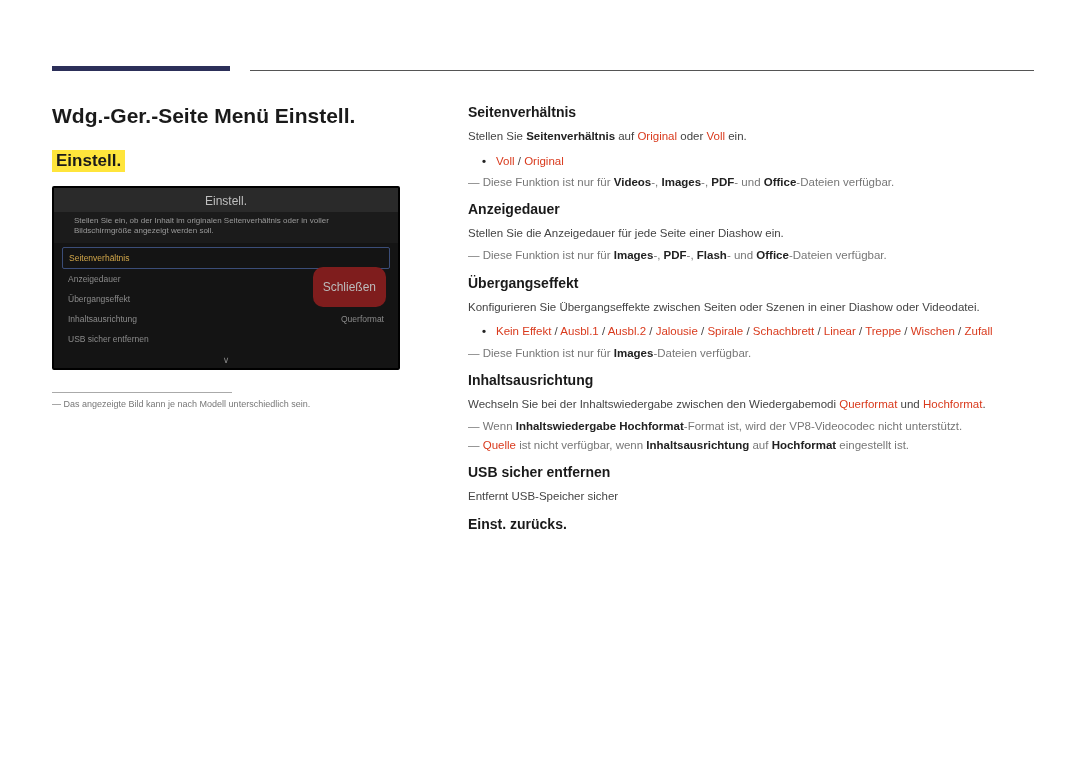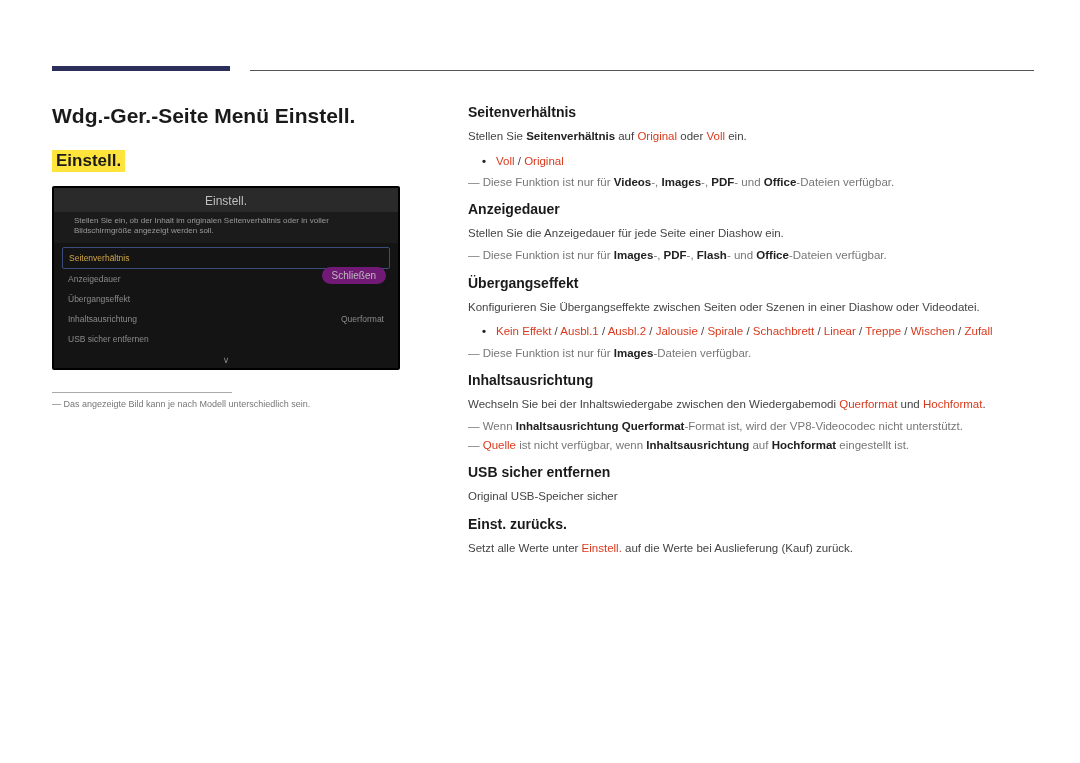--- a/index.html
+++ b/index.html
@@ -92,25 +92,25 @@
   }
   .menu-row.sel {
     border: 1px solid #3b4d78;
     border-radius: 2px;
     color: #d2a74a;
   }
   .close-btn {
     position: absolute;
     right: 12px;
     top: 24px;
-    background: #701a75;
+    background: #7f1d1d;
     border-radius: 10px;
     color: #bbb;
-    font-size: 10px;
-    padding: 3px 10px;
+    font-size: 12px;
+    padding: 13px 10px;
   }
   .scroll-arrow {
     text-align: center;
     color: #888;
     font-size: 9px;
     padding-bottom: 3px;
     background:#141414;
   }
   .divider-short {
     width: 180px;
@@ -230,29 +230,26 @@
       </div>
       <div class="dash-note">
         <span>Diese Funktion ist nur für </span><span class="b">Images</span><span>-Dateien verfügbar.</span>
       </div>
 
       <h3>Inhaltsausrichtung</h3>
       <div class="para">
         <span>Wechseln Sie bei der Inhaltswiedergabe zwischen den Wiedergabemodi </span><span class="r">Querformat</span><span> und </span><span class="r">Hochformat</span><span>.</span>
       </div>
       <div class="dash-note" style="margin-bottom:2px">
-        <span>Wenn </span><span class="b">Inhaltsausrichtung Querformat</span><span>-Format ist, wird der VP8-Videocodec nicht unterstützt.</span>
+        <span>Wenn </span><span class="b">Inhaltswiedergabe Hochformat</span><span>-Format ist, wird der VP8-Videocodec nicht unterstützt.</span>
       </div>
       <div class="dash-note">
         <span class="r">Quelle</span><span> ist nicht verfügbar, wenn </span><span class="b">Inhaltsausrichtung</span><span> auf </span><span class="b">Hochformat</span><span> eingestellt ist.</span>
       </div>
 
       <h3>USB sicher entfernen</h3>
-      <div class="para" style="margin-bottom:10px">Original USB-Speicher sicher</div>
+      <div class="para" style="margin-bottom:10px">Entfernt USB-Speicher sicher</div>
 
       <h3>Einst. zurücks.</h3>
-      <div class="para">
-        <span>Setzt alle Werte unter  </span><span class="r">Einstell.</span><span> auf die Werte bei Auslieferung (Kauf) zurück.</span>
-      </div>
 
     </div>
   </div>
 </div>
 
 </body></html>

